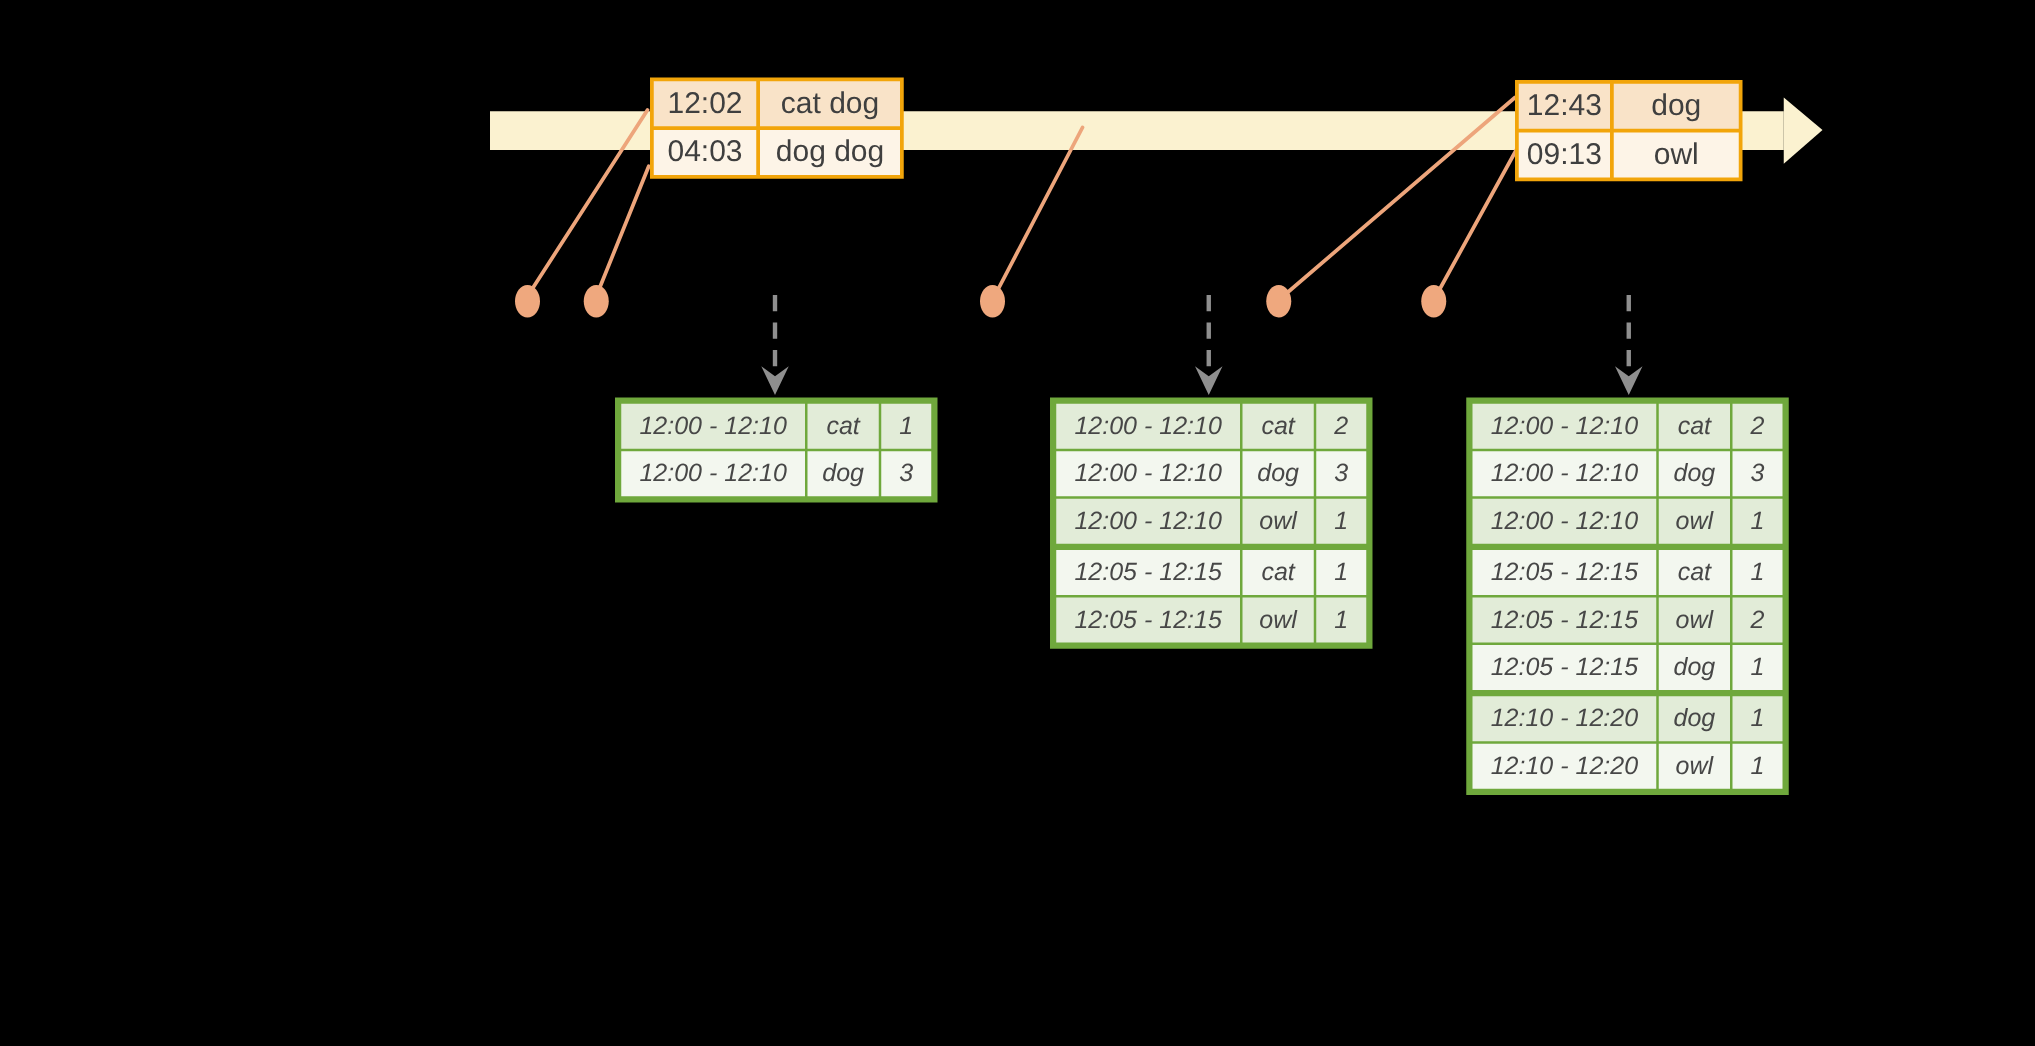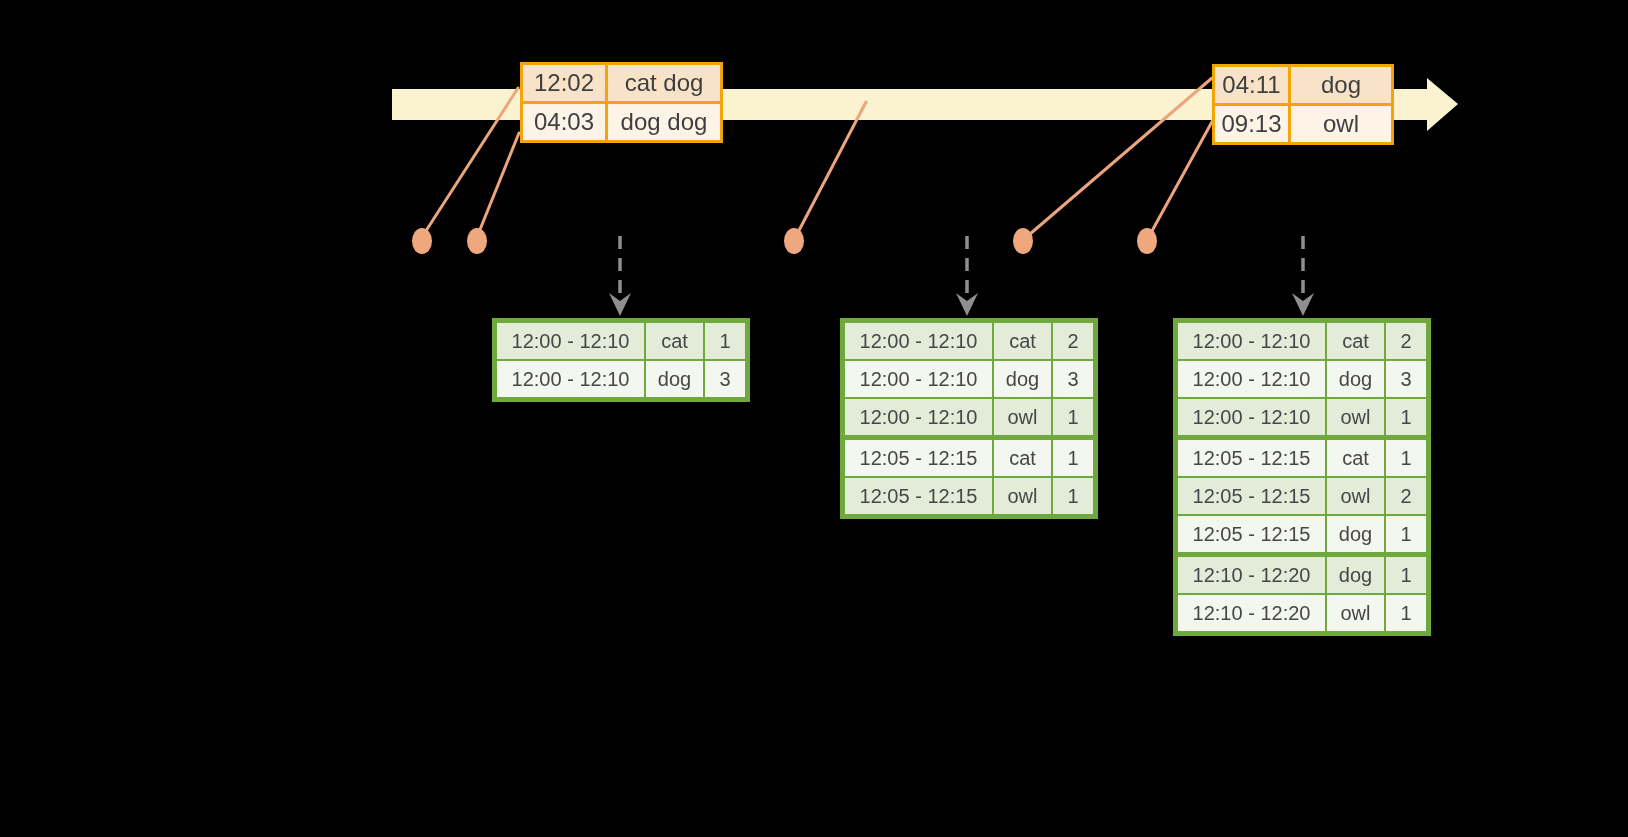--- a/index.html
+++ b/index.html
@@ -13,21 +13,21 @@
                 font-size:24px;color:#3f3f3f;white-space:nowrap;}
   #etable1{left:520px;top:62px;grid-template-columns:82px 112px;grid-auto-rows:36px;}
   #etable2{left:866px;top:84px;grid-template-columns:84px 114px;grid-auto-rows:33px;}
   #etable3{left:1212px;top:64px;grid-template-columns:73px 100px;grid-auto-rows:36px;}
   .e-dark{background:#f9e3c8;}
   .e-light{background:#fdf4e7;}
 
   
   .gtable{position:absolute;top:318px;background:#6fa83c;padding:5px;
           display:flex;flex-direction:column;gap:2px;}
-  .grow{display:grid;grid-template-columns:147px 57px 40px;gap:2px;background:#6fa83c;}
+  .grow{display:grid;grid-template-columns:147px 57px 40px;gap:2px;background:#6fa83c;font-style:italic;}
   .grow .cell{height:36px;display:flex;align-items:center;justify-content:center;
               font-size:20px;color:#474747;white-space:nowrap;}
   .group-start{margin-top:3px;}
   #gtable1{left:492px;}
   #gtable2{left:840px;}
   #gtable3{left:1173px;}
   .g-dark{background:#e2ecd8;}
   .g-light{background:#f3f7ef;}
 </style>
 </head>
@@ -70,21 +70,21 @@
 
   <div class="etable" id="etable1">
     <div class="cell e-dark">12:02</div>
     <div class="cell e-dark">cat dog</div>
     <div class="cell e-light">04:03</div>
     <div class="cell e-light">dog dog</div>
   </div>
 
 
   <div class="etable" id="etable3">
-    <div class="cell e-dark">04:11</div>
+    <div class="cell e-dark">12:43</div>
     <div class="cell e-dark">dog</div>
     <div class="cell e-light">09:13</div>
     <div class="cell e-light">owl</div>
   </div>
 
   <div class="gtable" id="gtable1">
     <div class="grow">
       <div class="cell g-dark">12:00 - 12:10</div>
       <div class="cell g-dark">cat</div>
       <div class="cell g-dark">1</div>

